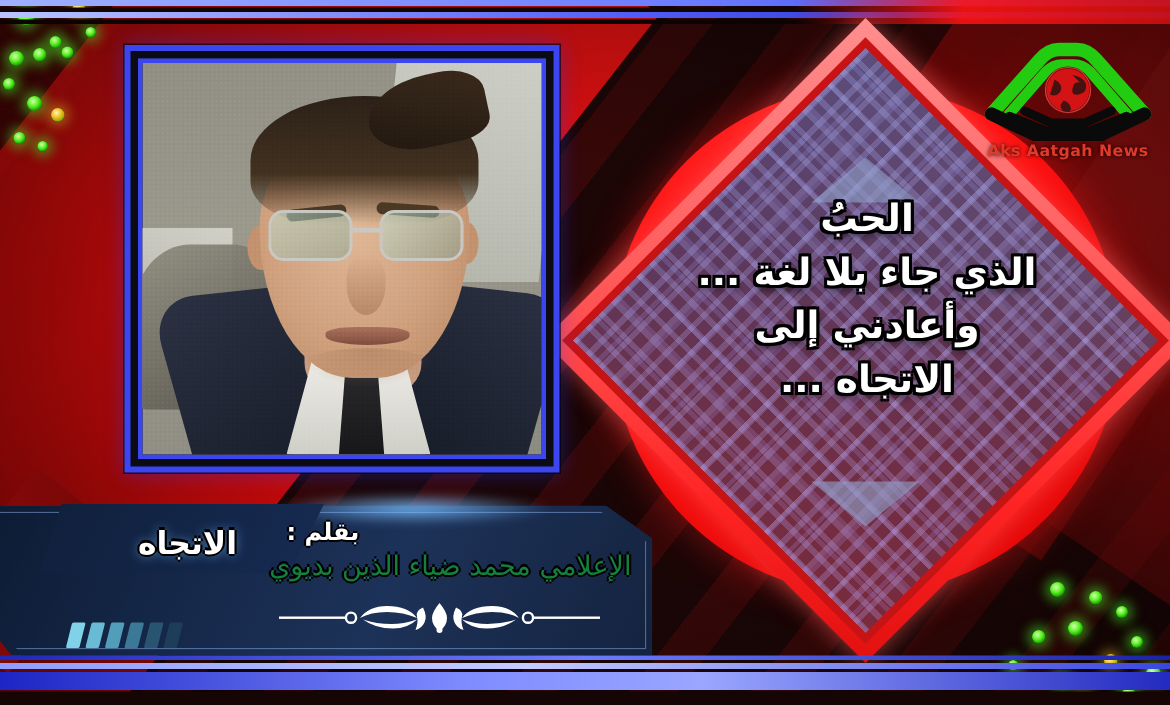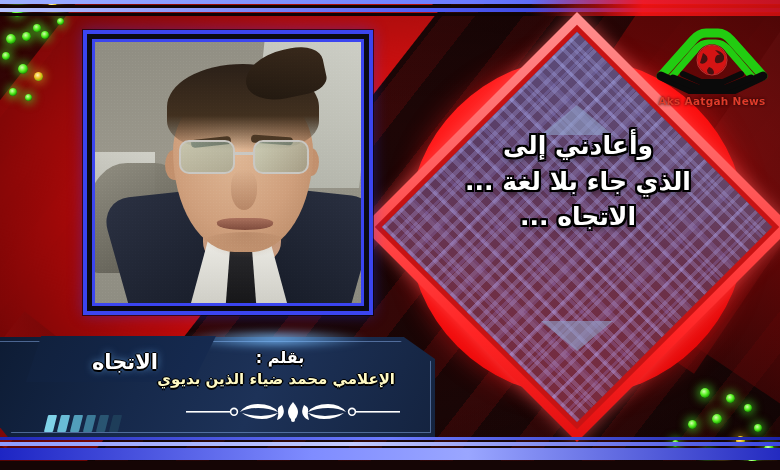--- a/index.html
+++ b/index.html
@@ -382,31 +382,31 @@
     left:60px; bottom:96px;
     width:130px;
     text-align:center;
     direction:rtl;
     color:#fff;
     font-size:21px; font-weight:bold;
     text-shadow:1.5px 0 0 #000,-1.5px 0 0 #000,0 1.5px 0 #000,0 -1.5px 0 #000,0 0 8px rgba(120,190,255,.8);
   }
   .byline {
     position:absolute;
-    right:385px; bottom:82px;
+    right:359px; bottom:82px;
     width:230px;
-    text-align:center;
+    text-align:left;
     direction:rtl;
   }
   .byline-label {
     color:#fff; font-size:16px; font-weight:bold;
     text-shadow:1.5px 0 0 #000,-1.5px 0 0 #000,0 1.5px 0 #000,0 -1.5px 0 #000;
   }
   .byline-name {
-    color:#fef9c3; font-size:15px; font-weight:bold; margin-top:3px;
+    color:#15803d; font-size:18px; font-weight:normal; margin-top:3px;
     white-space:nowrap;
     text-shadow:1.5px 0 0 #000,-1.5px 0 0 #000,0 1.5px 0 #000,0 -1.5px 0 #000;
   }
   .ornament {
     position:absolute;
     left:186px; bottom:47px;
     width:214px; height:22px;
   }
   .bars {
     position:absolute;
@@ -483,22 +483,23 @@
     <div class="diamond-inner">
       <div class="diamond-dots"></div>
       <div class="diamond-dots2"></div>
       <div class="diamond-sheen"></div>
     </div>
     <div class="tri tri-up"></div>
     <div class="tri tri-down"></div>
   </div>
 
   <div class="title-block">
+    <div class="title-line">الحبُ</div>
+    <div class="title-line">الذي جاء بلا لغة ...</div>
     <div class="title-line">وأعادني إلى</div>
-    <div class="title-line">الذي جاء بلا لغة ...</div>
     <div class="title-line">الاتجاه ...</div>
   </div>
 
   <div class="photo-frame">
     <div class="photo-frame-inner">
       <div class="photo">
         <div class="p-bg"></div>
         <div class="p-window"></div>
         <div class="p-window2"></div>
         <div class="p-seat"></div>

